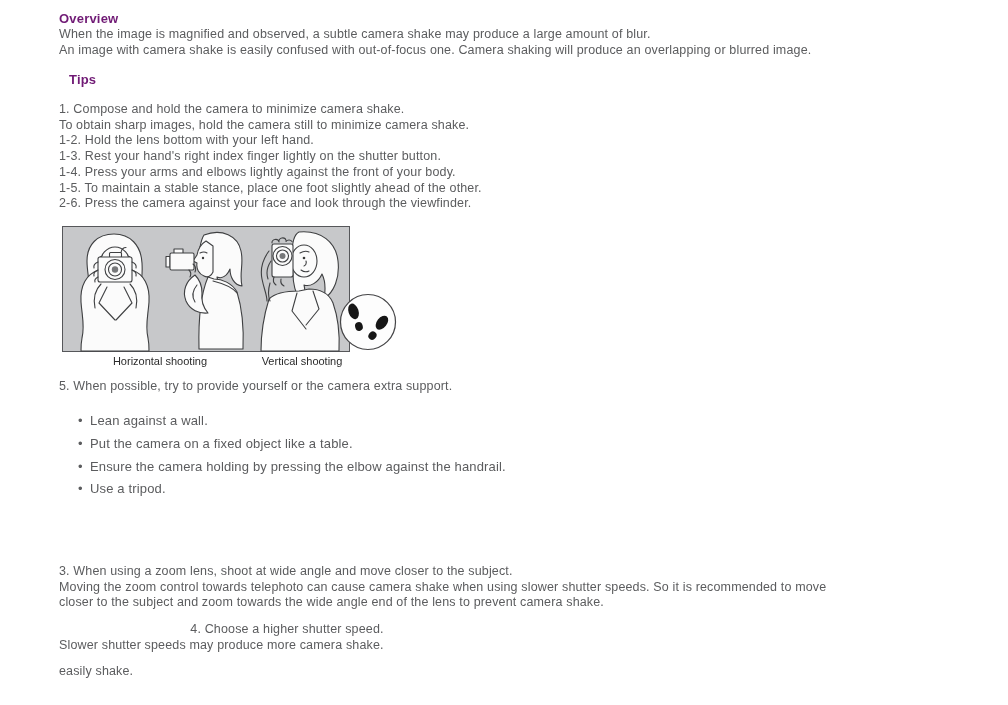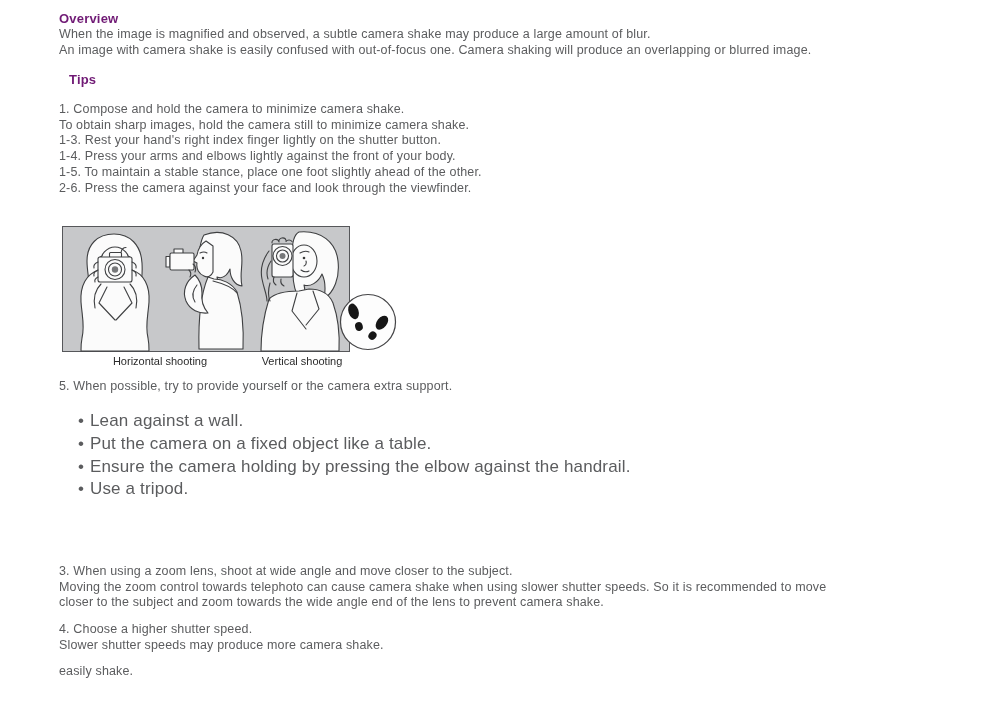--- a/index.html
+++ b/index.html
@@ -28,21 +28,21 @@
     letter-spacing: 0.15px;
     white-space: nowrap;
   }
   .bullet-list {
     position: absolute;
     left: 59px;
     top: 413px;
     margin: 0;
     padding: 0;
     list-style: none;
-    font-size: 17px;
+    font-size: 13px;
     line-height: 15.7px;
     color: #5b5c5e;
     letter-spacing: 0.15px;
   }
   .bullet-list li {
     position: relative;
     padding-left: 31px;
     margin-bottom: 7.1px;
     white-space: nowrap;
   }
@@ -77,20 +77,21 @@
   <div class="body-block" style="top:27px;">
     <div>When the image is magnified and observed, a subtle camera shake may produce a large amount of blur.</div>
     <div>An image with camera shake is easily confused with out-of-focus one. Camera shaking will produce an overlapping or blurred image.</div>
   </div>
 
   <div class="section-heading" style="top:72px;margin-left:10px;">Tips</div>
 
   <div class="body-block" style="top:96px;margin-top:6px;">
     <div>1. Compose and hold the camera to minimize camera shake.</div>
     <div>To obtain sharp images, hold the camera still to minimize camera shake.</div>
+    <div>1-2. Hold the lens bottom with your left hand.</div>
     <div>1-3. Rest your hand's right index finger lightly on the shutter button.</div>
     <div>1-4. Press your arms and elbows lightly against the front of your body.</div>
     <div>1-5. To maintain a stable stance, place one foot slightly ahead of the other.</div>
     <div>2-6. Press the camera against your face and look through the viewfinder.</div>
   </div>
 
   <div class="figure-wrap">
     <svg width="341" height="146" viewBox="0 0 341 146">
 
       <rect x="3.5" y="1.5" width="287" height="125" fill="#c7c8ca" stroke="#56575a" stroke-width="1"></rect>
@@ -167,21 +168,21 @@
     <li>Ensure the camera holding by pressing the elbow against the handrail.</li>
     <li>Use a tripod.</li>
   </ul>
 
   <div class="body-block" style="top:564px;">
     <div>3. When using a zoom lens, shoot at wide angle and move closer to the subject.</div>
     <div>Moving the zoom control towards telephoto can cause camera shake when using slower shutter speeds. So it is recommended to move</div>
     <div>closer to the subject and zoom towards the wide angle end of the lens to prevent camera shake.</div>
   </div>
 
-  <div class="body-block" style="top:622px;">
+  <div class="body-block" style="top:622px;text-align:right;">
     <div>4. Choose a higher shutter speed.</div>
     <div>Slower shutter speeds may produce more camera shake.</div>
   </div>
 
   <div class="body-block" style="top:664px;">
     <div>easily shake.</div>
   </div>
 
 </div>
 

